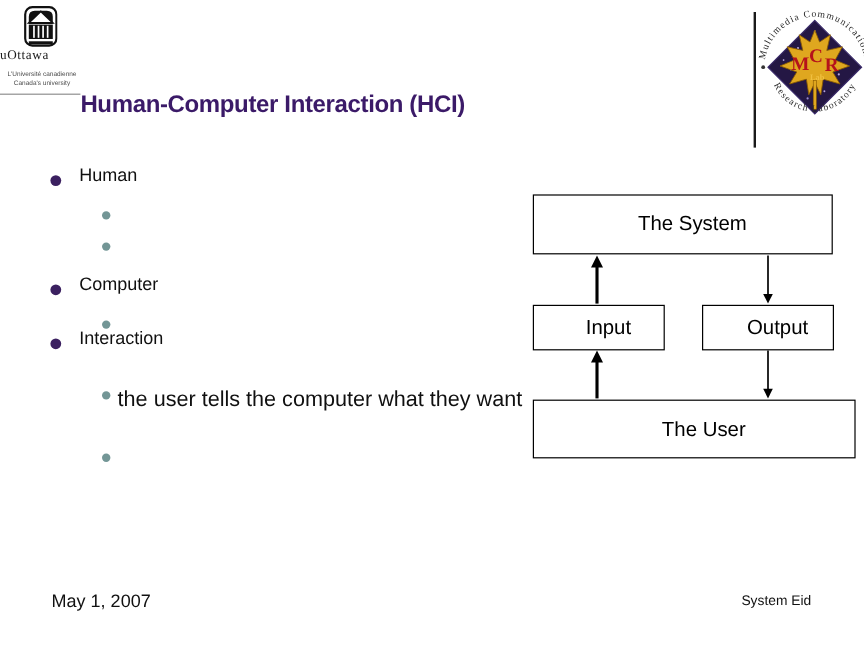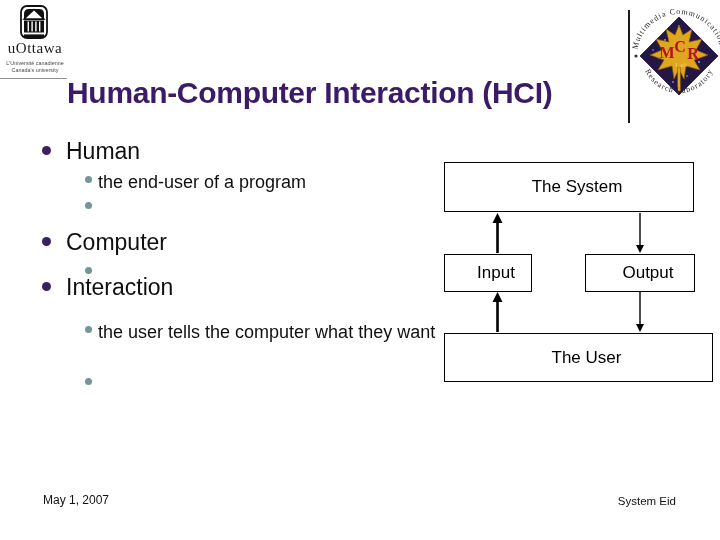--- a/index.html
+++ b/index.html
@@ -5,65 +5,65 @@
   * { margin:0; padding:0; box-sizing:border-box; }
   html,body { width:720px; height:540px; }
   body {
     position:relative; width:720px; height:540px; background:#ffffff;
     font-family:"Liberation Sans", sans-serif; color:#000; overflow:hidden;
   }
   
   .uo-logo { position:absolute; left:0; top:0; width:70px; }
   .uo-icon { position:absolute; left:20px; top:5px; }
   .uo-wordmark {
-    position:absolute; left:0px; top:40px; width:70px; text-align:center;
-    font-family:"Liberation Serif", serif; font-size:15px; color:#1b1b1b; letter-spacing:0.5px;
+    position:absolute; left:0px; top:40px; width:70px; text-align:left;
+    font-family:"Liberation Serif", serif; font-size:11px; color:#1b1b1b; letter-spacing:0.5px;
   }
   .uo-tagline {
     position:absolute; left:0px; width:70px; text-align:center;
     font-size:6px; color:#4a4a4a; transform:scale(0.9); transform-origin:center top;
   }
   .uo-tag1 { top:60px; }
   .uo-tag2 { top:67px; }
   .uo-rule { position:absolute; left:0; top:78px; width:67px; height:1px; background:#8f8f8f; }
 
   
   .slide-title {
     position:absolute; left:67px; top:76px; width:540px;
-    font-size:30px; font-weight:bold; letter-spacing:-0.3px;
+    font-size:20px; font-weight:bold; letter-spacing:-0.3px;
     color:#3B1A68; white-space:nowrap;
   }
 
   
   .mcr-sep { position:absolute; left:628px; top:10px; width:2px; height:113px; background:#1a1a1a; }
   .mcr-logo { position:absolute; left:629px; top:2px; }
 
   
   .brow { position:absolute; display:flex; align-items:flex-start; }
   .brow.l1 { left:42px; }
   .brow.l2 { left:85px; width:352px; }
   .dot1 { flex:0 0 auto; width:9px; height:9px; border-radius:50%; background:#3B2060; margin-top:8px; margin-right:15px; }
   .dot2 { flex:0 0 auto; width:7px; height:7px; border-radius:50%; background:#739696; margin-top:6px; margin-right:6px; }
-  .t1 { font-size:23px; line-height:1.15; color:#101010; }
+  .t1 { font-size:15px; line-height:1.15; color:#101010; }
   .t2 { font-size:18px; line-height:1.35; color:#101010; }
 
   
   .dbox {
     position:absolute; border:1px solid #000; background:#fff;
     display:flex; align-items:center; justify-content:center;
     font-size:17px; color:#000;padding-left:16px;
   }
   .dbox.system { left:444px; top:162px; width:250px; height:50px; }
-  .dbox.input  { left:444px; top:254px; width:88px; height:38px; }
+  .dbox.input  { left:444px; top:254px; width:110px; height:38px; }
   .dbox.output { left:585px; top:254px; width:110px; height:38px;align-items:center; }
   .dbox.user   { left:444px; top:333px; width:269px; height:49px; }
   .arrow-layer { position:absolute; left:0; top:0; width:720px; height:540px; pointer-events:none; }
 
   
-  .footer-date   { position:absolute; left:43px;  top:493px; font-size:12px; color:#111; }
+  .footer-date   { position:absolute; left:43px;  top:493px; font-size:15px; color:#111; }
   .footer-author { position:absolute; right:44px; top:495px; font-size:11.5px; color:#111; }
 </style>
 </head>
 <body>
 
 <div class="uo-logo">
   <svg class="uo-icon" width="28" height="35" viewBox="0 0 28 35">
     <rect x="1" y="1" width="26" height="32" rx="6" fill="#ffffff" stroke="#111" stroke-width="1.8"></rect>
     <path d="M4,15 L4,9 Q4,4 9,4 L19,4 Q24,4 24,9 L24,15 Z" fill="#111"></path>
     <polygon points="14,4.5 24,14 4,14" fill="#ffffff" stroke="#111" stroke-width="1.4"></polygon>
@@ -119,21 +119,20 @@
   <circle cx="7" cy="54" r="1.6" fill="#333"></circle>
   <circle cx="93" cy="54" r="1.6" fill="#333"></circle>
 </svg>
 
 <div class="brow l1" style="top:138px">
   <span class="dot1"></span>
   <span class="t1">Human</span>
 </div>
 <div class="brow l2" style="top:170px">
   <span class="dot2"></span>
-  <span class="t2">the end-user of a program</span>
 </div>
 <div class="brow l2" style="top:196px">
   <span class="dot2"></span>
 </div>
 
 <div class="brow l1" style="top:229px">
   <span class="dot1"></span>
   <span class="t1">Computer</span>
 </div>
 <div class="brow l2" style="top:261px">

